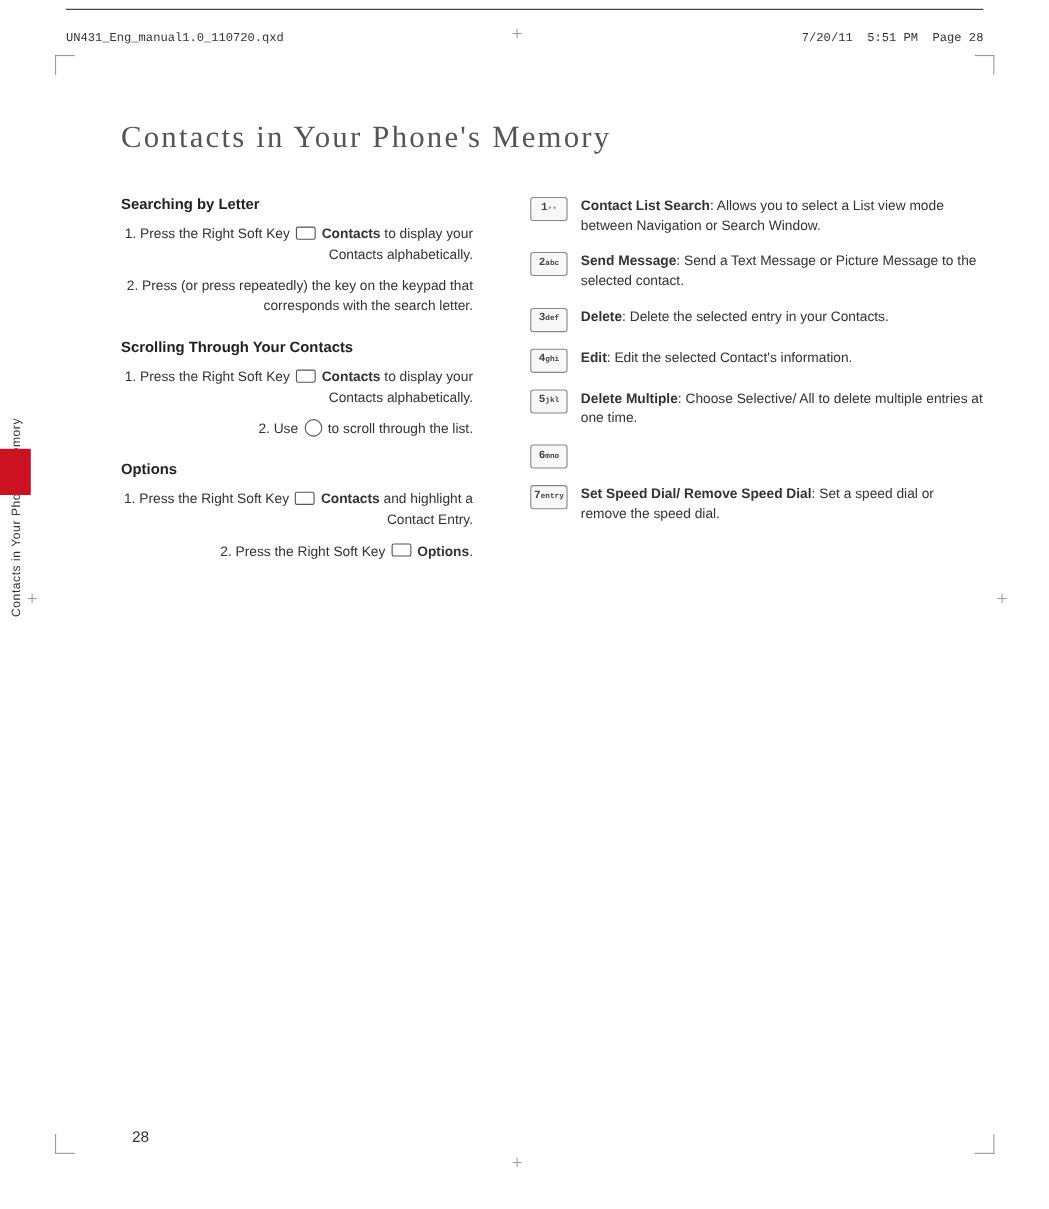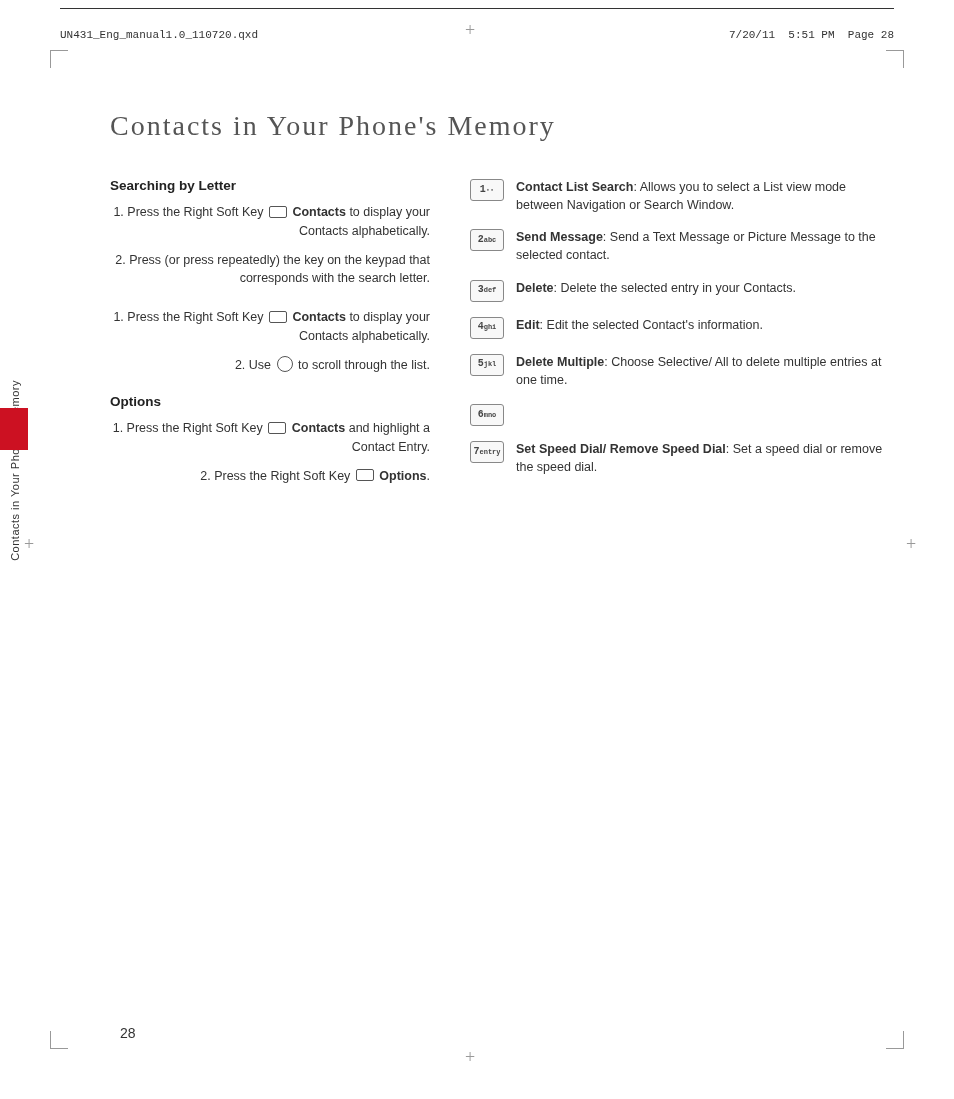--- a/index.html
+++ b/index.html
@@ -113,21 +113,21 @@
       font-weight: 300;
       color: #555;
       letter-spacing: 2px;
       margin-bottom: 36px;
       font-family: 'Georgia', serif;
     }
 
     
     .two-col {
       display: flex;
-      gap: 40px;
+      gap: 52px;
     }
 
     .left-col {
       flex: 0 0 320px;
     }
 
     .right-col {
       flex: 1;
     }
 
@@ -266,20 +266,21 @@
           <li>
             1. Press the Right Soft Key <span class="softkey-icon"></span> <strong>Contacts</strong> to display your Contacts alphabetically.
           </li>
           <li>
             2. Press (or press repeatedly) the key on the keypad that corresponds with the search letter.
           </li>
         </ul>
       </div>
 
       <div>
+        <div class="section-heading">Scrolling Through Your Contacts</div>
         <ul class="num-list">
           <li>
             1. Press the Right Soft Key <span class="softkey-icon"></span> <strong>Contacts</strong> to display your Contacts alphabetically.
           </li>
           <li>
             2. Use <span class="navkey-icon"></span> to scroll through the list.
           </li>
         </ul>
       </div>
 

